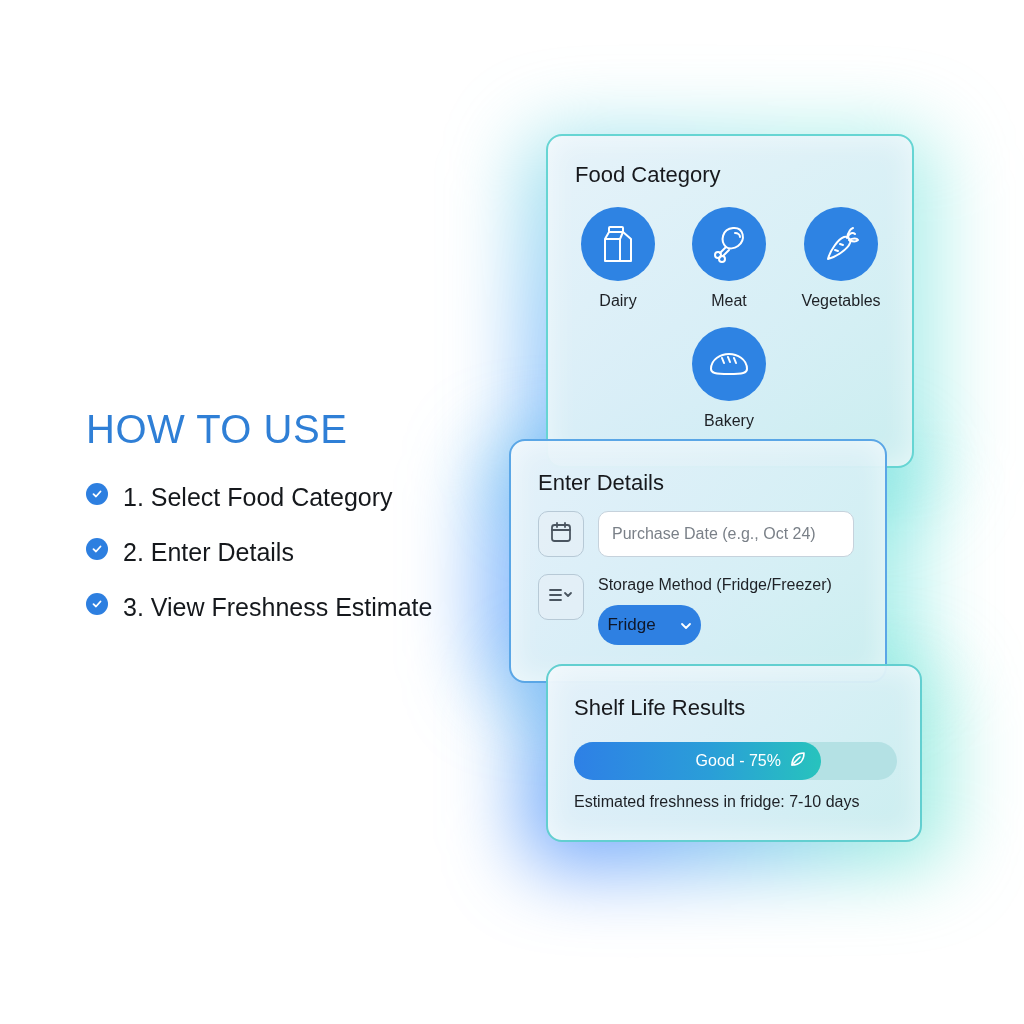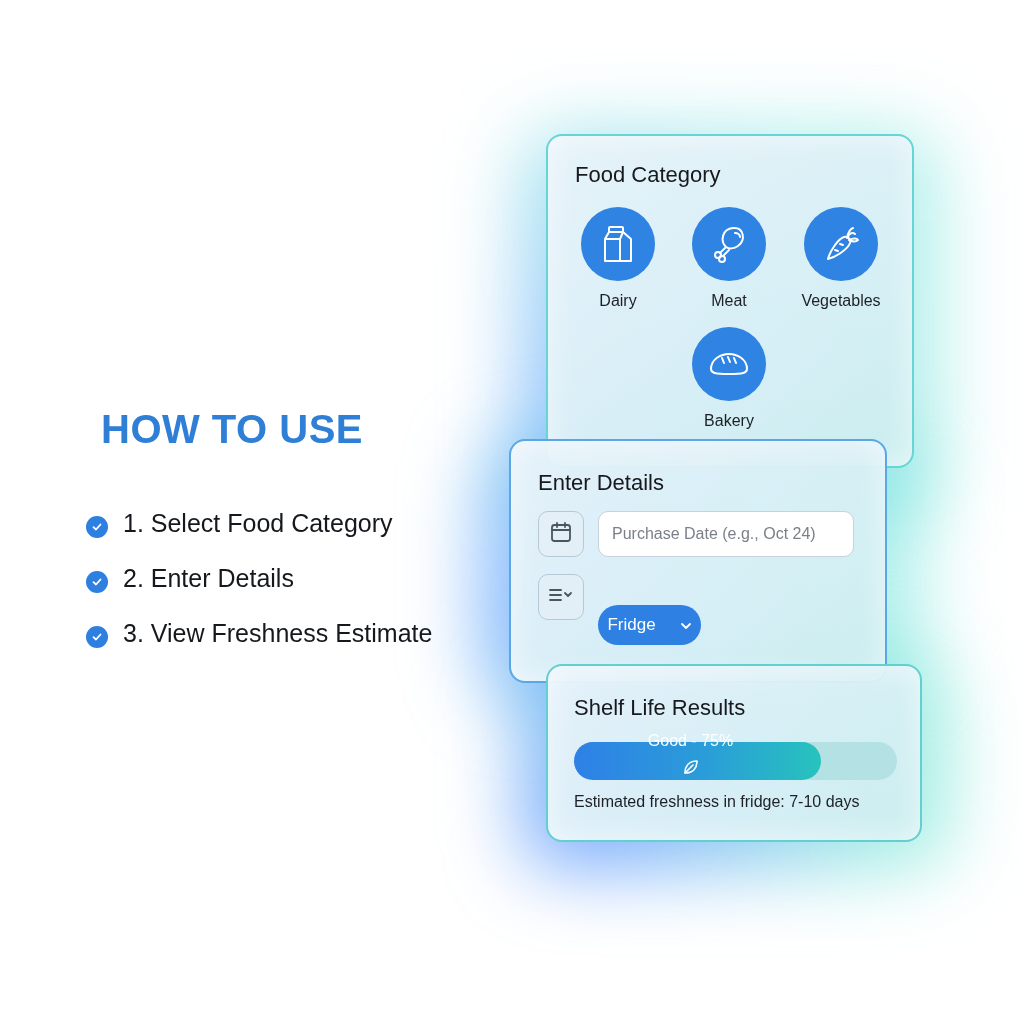--- a/index.html
+++ b/index.html
@@ -1,23 +1,23 @@
 <!DOCTYPE html>
 <html><head>
 <meta charset="utf-8">
 <style>
   * { box-sizing: border-box; margin: 0; padding: 0; }
   html, body { width: 1024px; height: 1024px; background: #ffffff; overflow: hidden; }
   body { position: relative; font-family: "Liberation Sans", "DejaVu Sans", sans-serif; color: #1b1f24; }
 
   
   .howto { position: absolute; left: 86px; top: 405px; width: 400px; }
-  .howto-title { font-size: 40px; color: #2f7fd6; letter-spacing: 0.5px; font-weight: 700; line-height: 48px; margin-left: 15px; }
+  .howto-title { font-size: 40px; color: #2f7fd6; letter-spacing: 0.5px; font-weight: 400; line-height: 48px; }
   .steps { margin-top: 30px; list-style: none; }
-  .step { display: flex; align-items: flex-end; height: 55px; }
+  .step { display: flex; align-items: flex-start; height: 55px; }
   .check { width: 22px; height: 22px; border-radius: 50%; background: #2d7fe0; display: flex; align-items: center; justify-content: center; margin-right: 15px; flex-shrink: 0; }
   .step-label { font-size: 25px; color: #15181c; }
 
   
   .glow { position: absolute; border-radius: 40px; filter: blur(38px); }
   .glow1 { left: 520px; top: 130px; width: 420px; height: 380px; background: radial-gradient(circle at 20% 70%, rgba(60,140,255,0.55), rgba(80,220,210,0.45) 70%); }
   .glow2 { left: 480px; top: 440px; width: 440px; height: 260px; background: radial-gradient(circle at 10% 60%, rgba(50,130,255,0.6), rgba(70,220,210,0.45) 70%); }
   .glow3 { left: 520px; top: 660px; width: 430px; height: 210px; background: radial-gradient(circle at 15% 80%, rgba(50,120,255,0.65), rgba(70,220,200,0.5) 75%); }
 
   .card { position: absolute; border-radius: 16px; border: 2px solid #5fd3d0; background: linear-gradient(135deg, rgba(232,243,250,0.96), rgba(218,240,246,0.94) 60%, rgba(205,238,240,0.94)); box-shadow: inset 0 0 30px rgba(255,255,255,0.6); }
@@ -30,27 +30,27 @@
   .cat-circle { width: 74px; height: 74px; border-radius: 50%; background: #2e83e3; margin: 0 auto; display: flex; align-items: center; justify-content: center; }
   .cat-label { margin-top: 11px; font-size: 16px; color: #1d2025; }
 
   
   .card-details { left: 509px; top: 439px; width: 378px; height: 244px; border-color: #5aa6e6; }
   .card-details .card-title { left: 27px; top: 29px; }
   .icon-box { position: absolute; width: 46px; height: 46px; border: 1px solid #b7c9d6; border-radius: 10px; background: rgba(230,240,247,0.7); display: flex; align-items: center; justify-content: center; }
   .date-input { position: absolute; left: 87px; top: 70px; width: 256px; height: 46px; border: 1px solid #c6d2dc; border-radius: 10px; background: #ffffff; font-size: 16px; padding-left: 13px; color: #333; font-family: "Liberation Sans", sans-serif; outline: none; }
   .date-input::placeholder { color: #7a8088; }
   .storage-label { position: absolute; left: 87px; top: 135px; font-size: 16px; color: #1e2126; }
-  .fridge-btn { position: absolute; left: 87px; top: 164px; height: 40px; width: 103px; border-radius: 20px; background: #2e80e2; border: none; color: #ffffff; font-size: 17px; display: flex; align-items: center; justify-content: center; gap: 24px; font-family: "Liberation Sans", sans-serif; }
+  .fridge-btn { position: absolute; left: 87px; top: 164px; height: 40px; width: 103px; border-radius: 20px; background: #2e80e2; border: none; color: #0f172a; font-size: 17px; display: flex; align-items: center; justify-content: center; gap: 24px; font-family: "Liberation Sans", sans-serif; }
 
   
   .card-shelf { left: 546px; top: 664px; width: 376px; height: 178px; border-color: #62cfd0; }
   .card-shelf .card-title { left: 26px; top: 29px; }
   .bar-track { position: absolute; left: 26px; top: 76px; width: 323px; height: 38px; border-radius: 19px; background: #b4e1e4; }
-  .bar-fill { position: absolute; left: 0; top: 0; height: 38px; border-radius: 19px; background: linear-gradient(90deg, #2e80e6, #2a9ed8 55%, #27c3bd); display: flex; align-items: center; justify-content: flex-end; padding-right: 14px; gap: 8px; flex-direction: column; }
+  .bar-fill { position: absolute; left: 0; top: 0; height: 38px; border-radius: 19px; background: linear-gradient(90deg, #2e80e6, #2a9ed8 55%, #27c3bd); display: flex; align-items: center; justify-content: flex-end; padding-right: 14px; gap: 8px; }
   .bar-label { color: #fff; font-size: 16px; }
   .shelf-text { position: absolute; left: 26px; top: 127px; font-size: 16px; color: #1d2025; }
 </style>
 </head>
 <body>
 
 <div class="howto">
   <h1 class="howto-title">HOW TO USE</h1>
   <ul class="steps">
     <li class="step">
@@ -159,20 +159,21 @@
   <div class="icon-box" style="left:27px; top:133px;">
     <span>
       <svg width="28" height="20" viewBox="0 0 28 20" fill="none" stroke="#4a5560" stroke-width="1.8" stroke-linecap="round" stroke-linejoin="round">
         <path d="M3 5 H14"></path>
         <path d="M3 10 H14"></path>
         <path d="M3 15 H14"></path>
         <path d="M18 8 L21 11 L24 8"></path>
       </svg>
     </span>
   </div>
+  <div class="storage-label">Storage Method (Fridge/Freezer)</div>
   <button class="fridge-btn">
     <span>Fridge</span>
     <span>
       <svg width="12" height="8" viewBox="0 0 12 8" fill="none" stroke="#fff" stroke-width="1.8" stroke-linecap="round" stroke-linejoin="round">
           <path d="M2 2 L6 6 L10 2"></path>
         </svg>
     </span>
   </button>
 </div>
 

